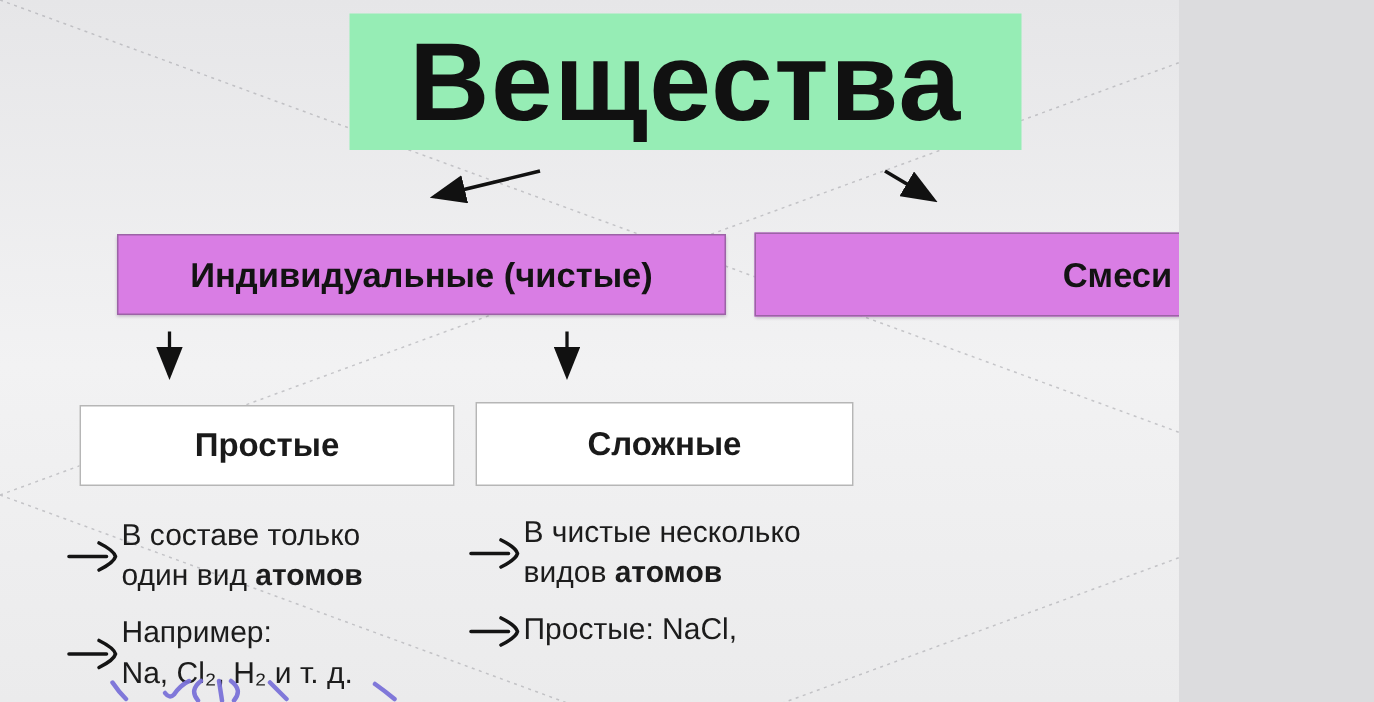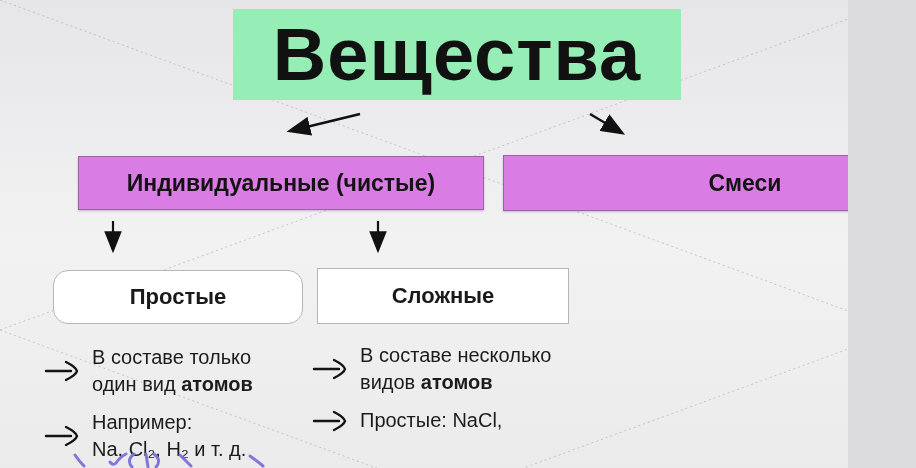--- a/index.html
+++ b/index.html
@@ -2,21 +2,21 @@
 <html><head>
 <meta charset="utf-8">
 <style>
   html,body{margin:0;padding:0;}
   body{
     font-family:"Liberation Sans","DejaVu Sans",sans-serif;
     background:#dcdcde;
   }
   .screen{
     position:relative;
-    width:848px;height:468px;
+    width:786px;height:468px;
     overflow:hidden;
     background:linear-gradient(180deg,#e6e6e8 0%,#f2f2f3 52%,#ebebec 100%);
   }
   .layer{position:absolute;left:0;top:0;width:916px;height:468px;pointer-events:none;}
 
   
   .title-box{
     position:absolute;left:233px;top:9px;width:448px;height:91px;
     background:#96edb5;
     display:flex;align-items:center;justify-content:center;
@@ -39,28 +39,28 @@
   .cat-right{left:478px;top:155px;width:410px;height:54px;padding-left:36px;}
 
   
   .sub-box{
     position:absolute;
     background:#ffffff;
     border:1px solid #b6b6b6;
     display:flex;align-items:center;justify-content:center;
     font-size:22px;font-weight:bold;color:#1a1a1a;
   }
-  .sub-left {left:53px;top:270px;width:248px;height:52px;border-radius:15px;}
+  .sub-left {left:53px;top:270px;width:248px;height:52px;}
   .sub-right{left:317px;top:268px;width:250px;height:54px;text-align:center;}
 
   
   .notes{position:absolute;}
   .notes-simple {left:44px;top:344px;width:268px;}
   .notes-complex{left:312px;top:342px;width:278px;}
-  .note-row{display:flex;align-items:center;gap:11px;margin-bottom:11px;}
+  .note-row{display:flex;align-items:center;margin-bottom:11px;}
   .note-arrow{flex:0 0 auto;width:37px;height:26px;}
   .note-text{
     font-size:20px;line-height:27px;color:#1c1c1c;font-weight:400;
   }
   .note-text .b{font-weight:bold;}
   .nline{white-space:nowrap;}
 
   svg{display:block;}
 </style>
 </head>
@@ -128,21 +128,21 @@
       </div>
     </div>
   </div>
 
   <div class="notes notes-complex">
     <div class="note-row">
       <svg class="note-arrow" viewBox="0 0 37 26">
         <path d="M2 13 H27 M22 4 Q32 9 33 13 Q32 17 22 22" fill="none" stroke="#141414" stroke-width="2.4" stroke-linecap="round" stroke-linejoin="round"></path>
       </svg>
       <div class="note-text">
-        <div class="nline">В составе несколько</div>
+        <div class="nline">В чистые несколько</div>
         <div class="nline"><span>видов </span><span class="b">атомов</span></div>
       </div>
     </div>
     <div class="note-row">
       <svg class="note-arrow" viewBox="0 0 37 26">
         <path d="M2 13 H27 M22 4 Q32 9 33 13 Q32 17 22 22" fill="none" stroke="#141414" stroke-width="2.4" stroke-linecap="round" stroke-linejoin="round"></path>
       </svg>
       <div class="note-text">
         <div class="nline">Простые: NaCl,</div>
       </div>

